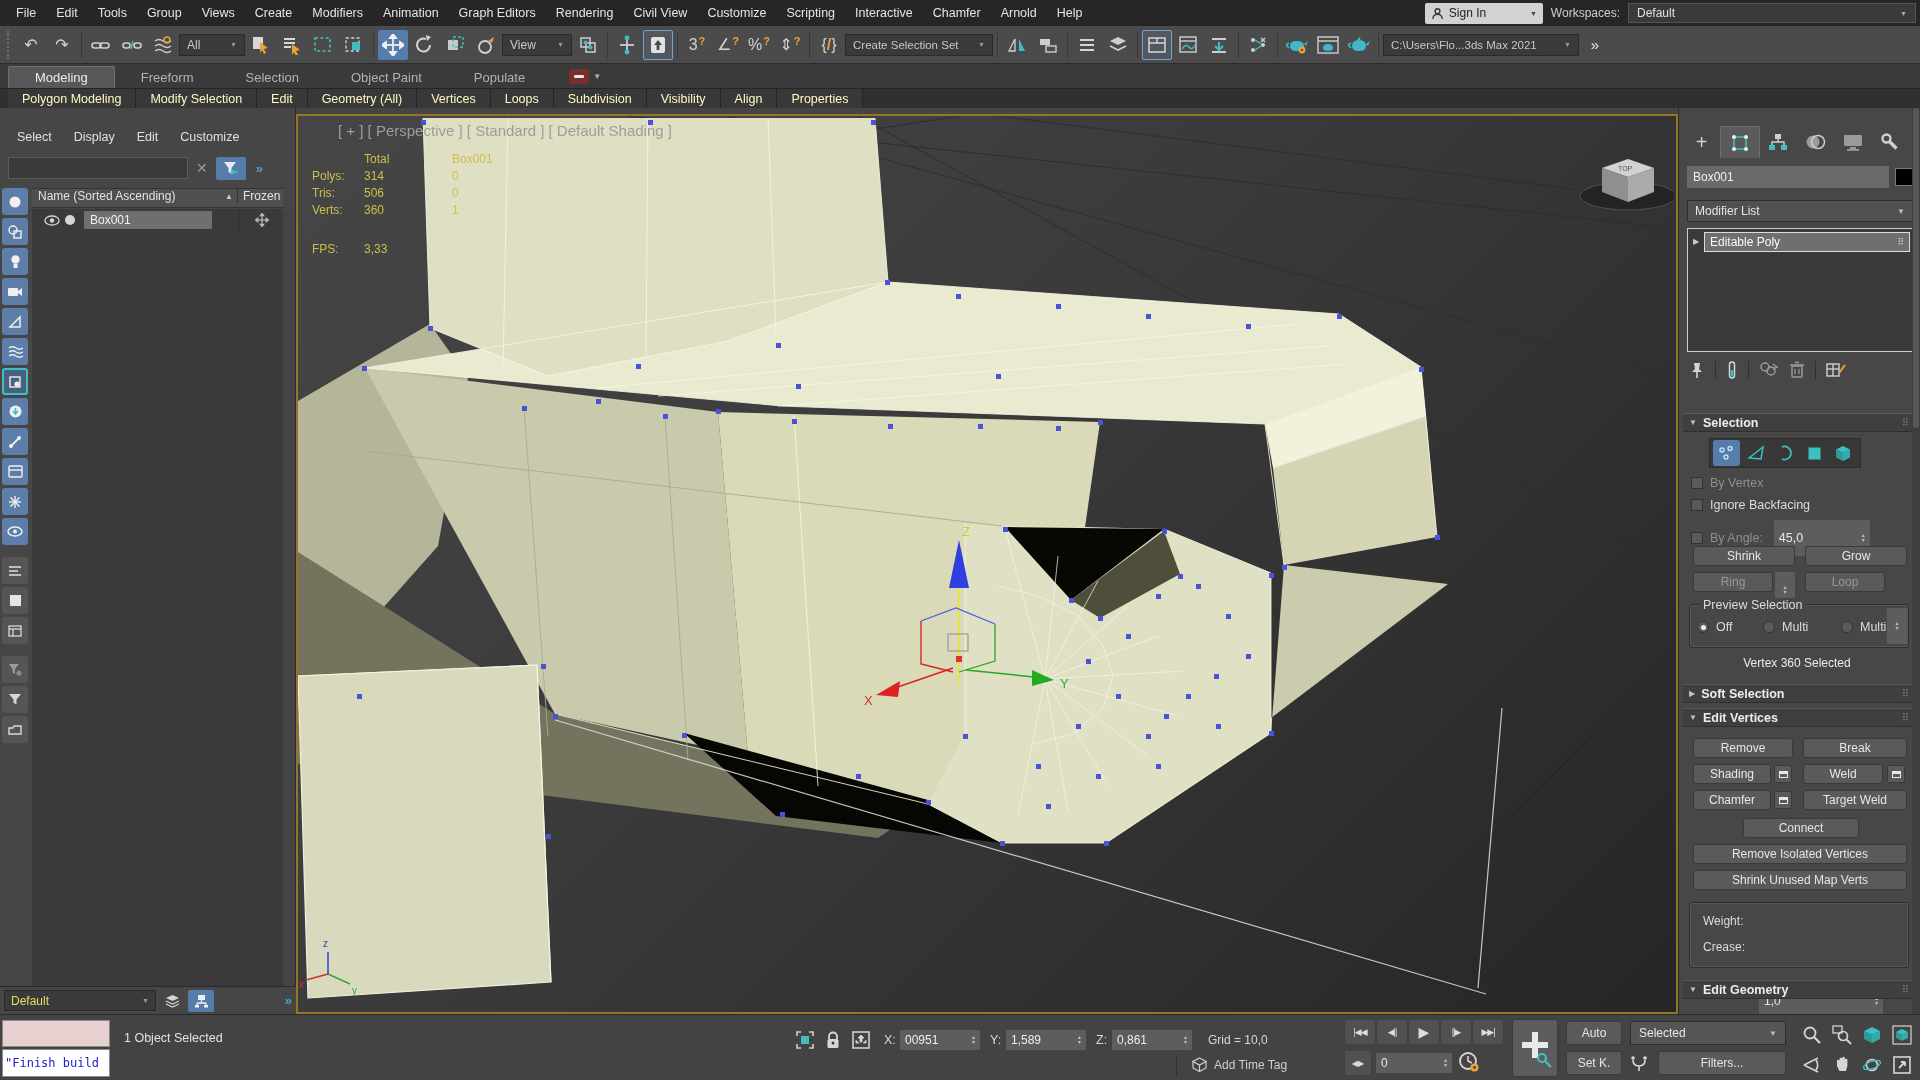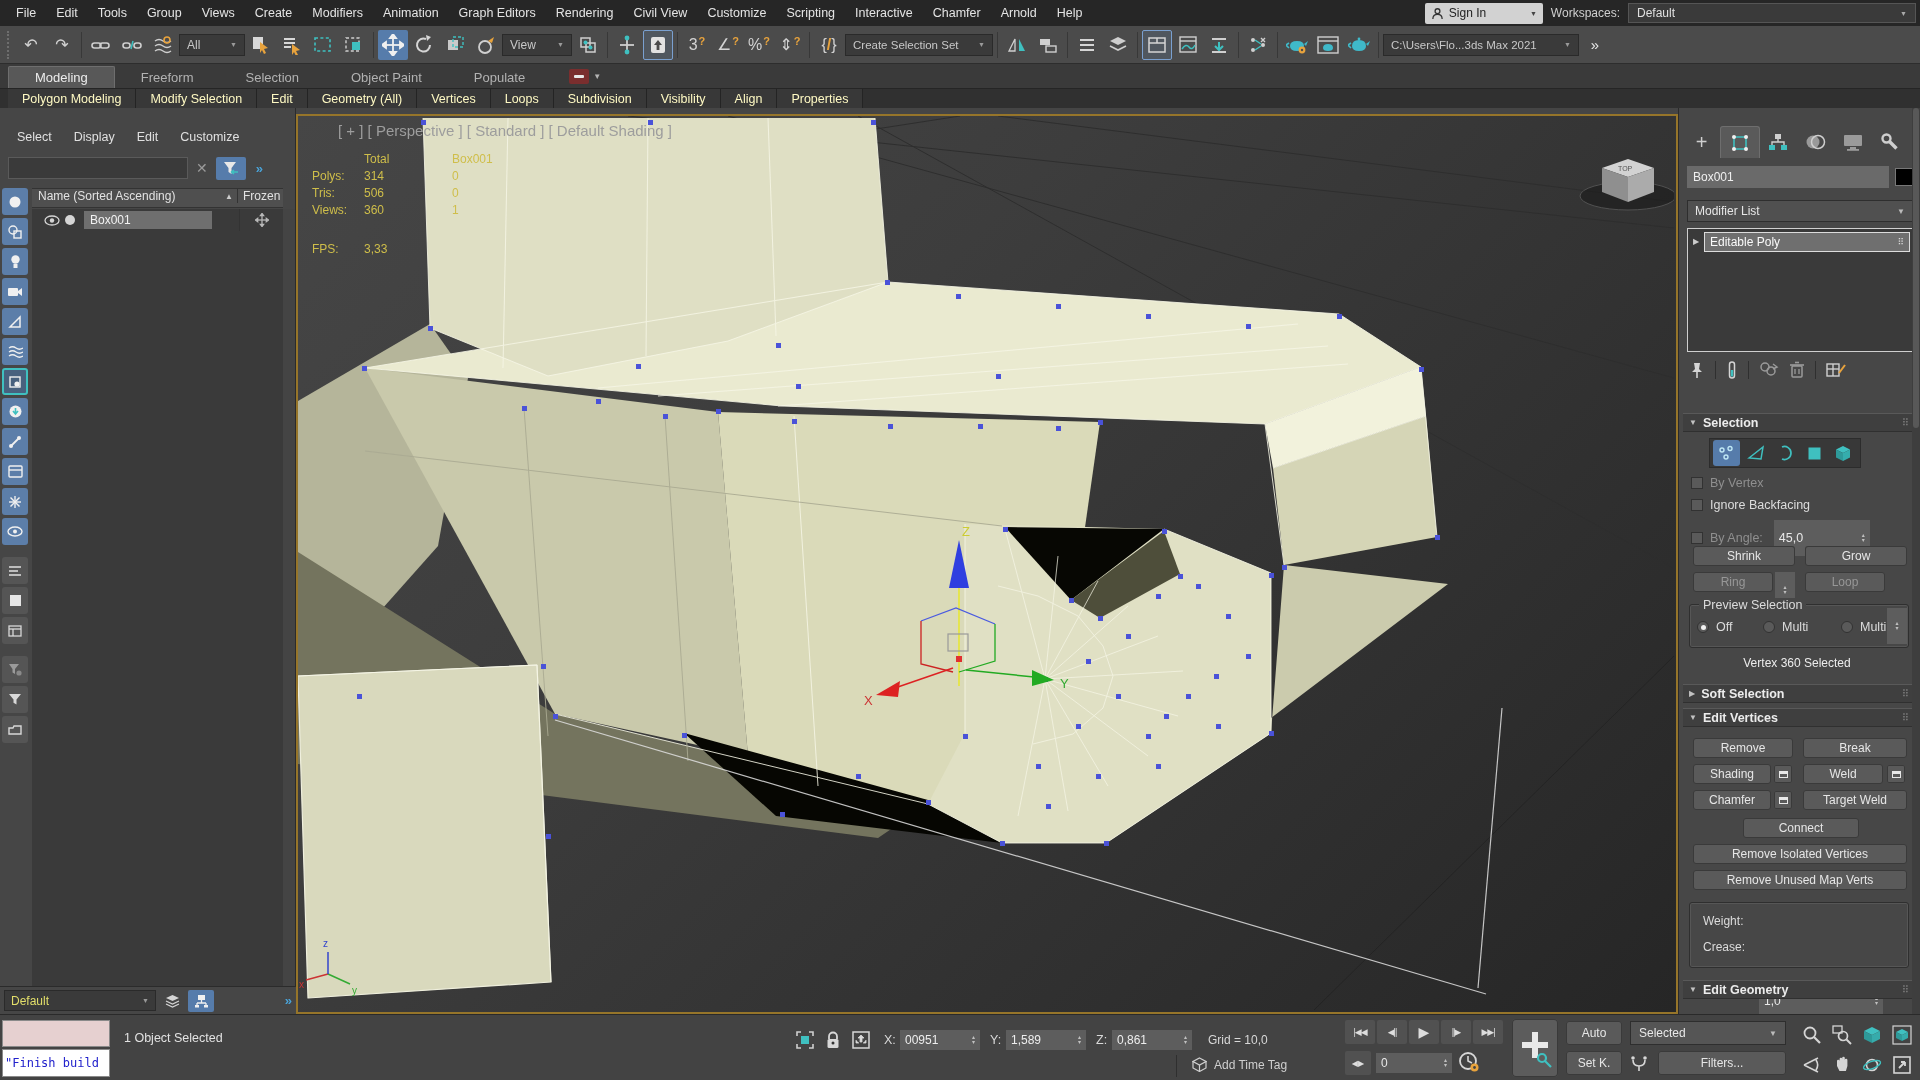--- a/index.html
+++ b/index.html
@@ -812,21 +812,21 @@
         <span class="l">Polys:</span>
         <span class="v1">314</span>
         <span>0</span>
       </div>
     <div class="vs-row">
         <span class="l">Tris:</span>
         <span class="v1">506</span>
         <span>0</span>
       </div>
     <div class="vs-row">
-        <span class="l">Views:</span>
+        <span class="l">Verts:</span>
         <span class="v1">360</span>
         <span>1</span>
       </div>
     <div class="vs-row" id="vp-fps">
         <span class="l">FPS:</span>
         <span class="v1">3,33</span>
       </div>
   </div>
 </div>
 
@@ -1028,21 +1028,21 @@
   <div class="sbox abs" style="left:208px;top:657px">
       <div></div>
     </div>
   <div class="btn abs" style="left:14px;top:682px;width:78px">Chamfer</div>
   <div class="sbox abs" style="left:95px;top:683px">
       <div></div>
     </div>
   <div class="btn abs" style="left:124px;top:682px;width:104px">Target Weld</div>
   <div class="btn abs" style="left:64px;top:710px;width:116px">Connect</div>
   <div class="btn abs" style="left:14px;top:736px;width:214px">Remove Isolated Vertices</div>
-  <div class="btn abs" style="left:14px;top:762px;width:214px">Remove Unused Map Verts</div>
+  <div class="btn abs" style="left:14px;top:762px;width:214px">Shrink Unused Map Verts</div>
   <div class="group-box" style="left:10px;top:794px;width:220px;height:66px"></div>
   <span class="abs" style="left:24px;top:806px">Weight:</span>
   <div class="spinfield abs" style="left:80px;top:803px;width:124px">
       <span>1,0</span>
       <span class="spin">
         <span>▴</span>
         <span>▾</span>
       </span>
     </div>
   <span class="abs" style="left:24px;top:832px">Crease:</span>

